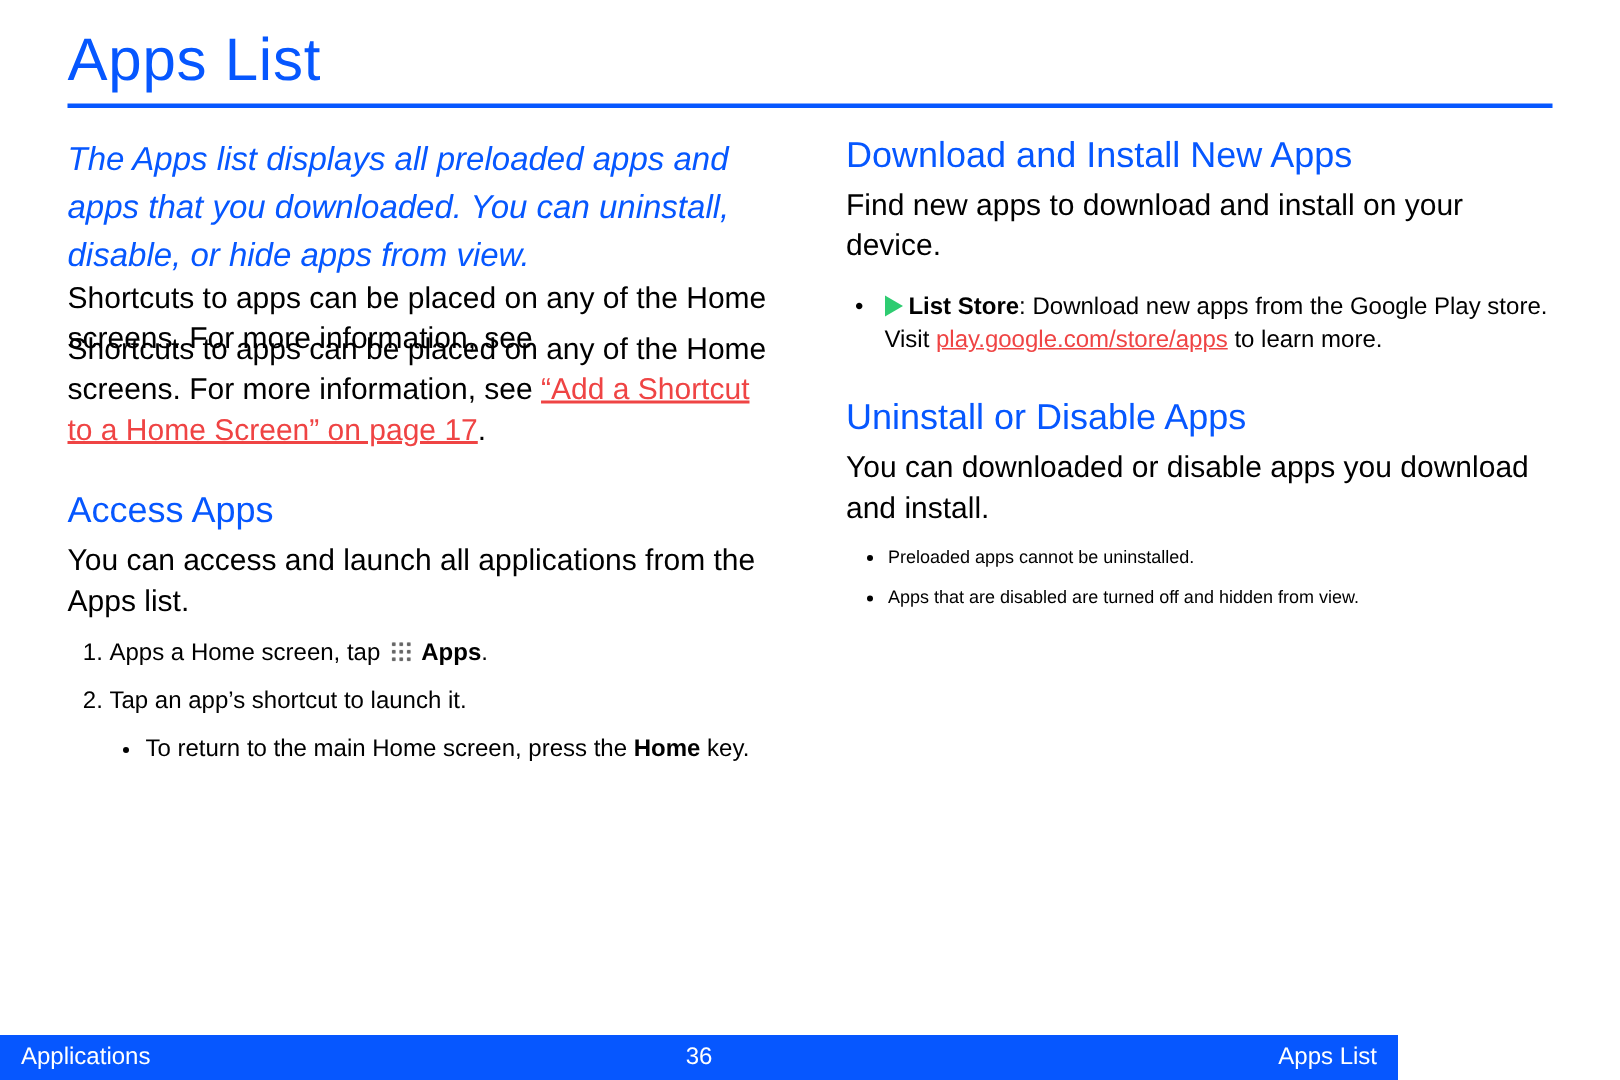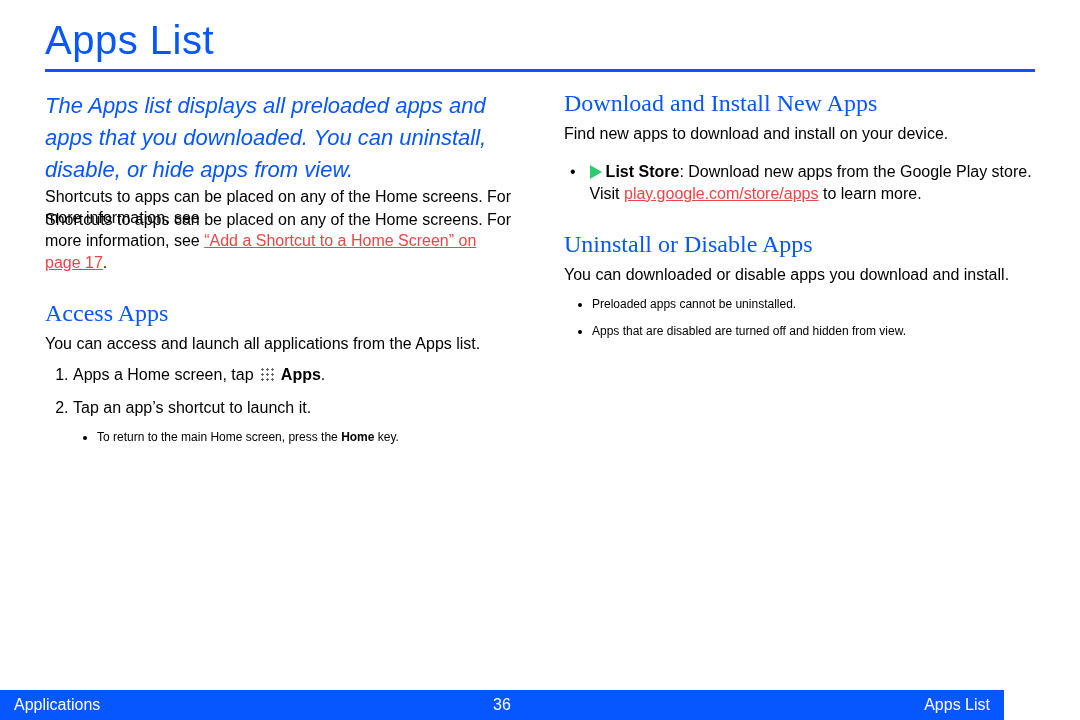--- a/index.html
+++ b/index.html
@@ -3,48 +3,48 @@
 <meta charset="utf-8">
 <style>
   * { box-sizing: border-box; margin: 0; padding: 0; }
   html, body { width: 1080px; height: 720px; font-family: Arial, Helvetica, sans-serif; background: #fff; color: #000; }
   .page { position: relative; width: 1080px; height: 720px; padding: 18px 45px 0 45px; }
   h1.title { font-size: 40px; font-weight: 400; color: #0657ff; letter-spacing: 0.5px; margin-bottom: 6px; }
   .rule { border: none; border-top: 3px solid #0657ff; margin-bottom: 18px; }
   .columns { display: flex; gap: 48px; }
   .col { flex: 1 1 50%; }
   .intro { font-size: 22px; line-height: 1.45; color: #0657ff; font-style: italic; }
-  p.body { font-size: 16px; line-height: 1.35; margin-bottom: 6px; }
+  p.body { font-size: 20px; line-height: 1.35; margin-bottom: 6px; }
   a.link { color: #ef4444; text-decoration: underline; }
-  h2.sect { font-size: 24px; font-weight: 400; color: #0657ff; margin-top: 26px; margin-bottom: 6px; font-family: Liberation Serif, serif; }
+  h2.sect { font-size: 24px; font-weight: 400; color: #0657ff; margin-top: 26px; margin-bottom: 6px; }
   h2.sect.first-right { margin-top: 0; }
   ol.steps { list-style: decimal; padding-left: 28px; font-size: 16px; line-height: 1.4; }
   ol.steps > li { margin-top: 10px; }
   ul.bullets { list-style: disc; padding-left: 28px; font-size: 12px; line-height: 1.4; }
   ul.bullets > li { margin-top: 10px; }
-  ul.sub-bullets { list-style: disc; padding-left: 24px; font-size: 12px; line-height: 1.4; }
+  ul.sub-bullets { list-style: disc; padding-left: 24px; font-size: 16px; line-height: 1.4; }
   ul.sub-bullets > li { margin-top: 10px; }
   .bold { font-weight: 700; }
   .icon-apps {
     display: inline-block; width: 15px; height: 15px; vertical-align: -2px; margin: 0 2px 0 2px;
     background-image: radial-gradient(circle, #666 1.3px, transparent 1.4px);
     background-size: 5px 5px;
     background-position: 0 0;
   }
   .icon-playstore {
     display: inline-block; vertical-align: -2px; margin-right: 4px;
     width: 0; height: 0;
     border-top: 7px solid transparent;
     border-bottom: 7px solid transparent;
     border-left: 12px solid #2ecc71;
     position: relative;
   }
   .play-bullet { display: flex; gap: 14px; align-items: flex-start; font-size: 16px; line-height: 1.4; margin-top: 16px; padding-left: 6px; }
   .play-bullet .dot { font-size: 16px; line-height: 1.4; }
-  .footer { position: absolute; left: 0; bottom: 0; width: 1004px; height: 30px; background: #0657ff; color: #fff; display: flex; align-items: center; justify-content: space-between; padding: 0 14px; font-size: 16px; }
+  .footer { position: absolute; left: 0; bottom: 0; width: 932px; height: 30px; background: #0657ff; color: #fff; display: flex; align-items: center; justify-content: space-between; padding: 0 14px; font-size: 16px; }
   .footer .center { position: absolute; left: 50%; transform: translateX(-50%); }
 </style>
 </head>
 <body>
 
 <div class="page">
 
   <h1 class="title">Apps List</h1>
   <hr class="rule">
 

